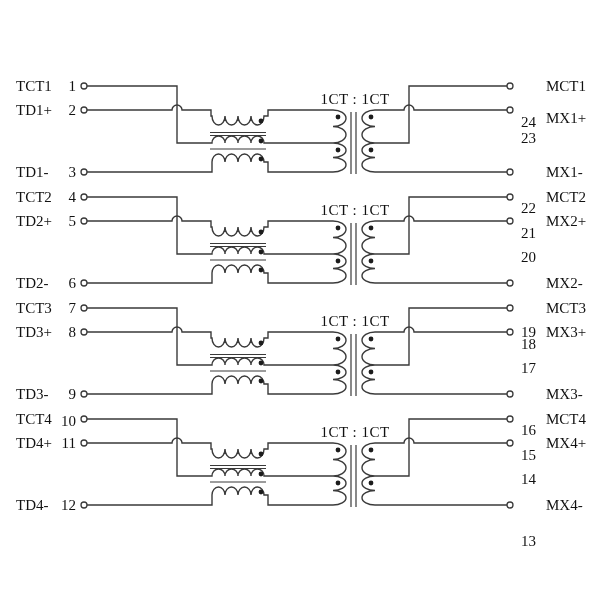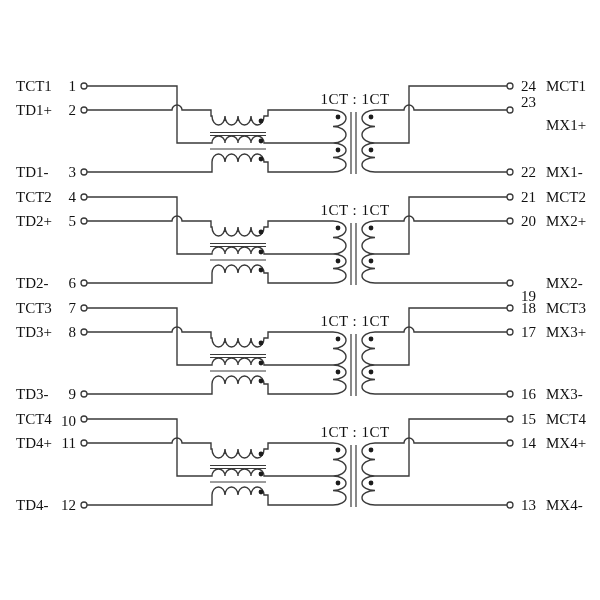--- a/index.html
+++ b/index.html
@@ -14,21 +14,21 @@
   .lbl{
     position:absolute;
     font-size:15px;
     line-height:18px;
     height:18px;
     color:#111111;
     white-space:nowrap;
   }
   .lname{left:16px;width:46px;text-align:left;}
   .lnum{left:48px;width:28px;text-align:right;}
-  .rnum{left:521px;width:22px;text-align:left;}
+  .rnum{left:521px;width:22px;text-align:left;margin-top:36px;}
   .rname{left:546px;width:54px;text-align:left;}
   .ratio{left:310px;width:90px;text-align:center;letter-spacing:0.5px;}
 </style>
 </head>
 <body>
 
 <div id="canvas">
 
   <svg id="schematic" width="600" height="600" viewBox="0 0 600 600">
       <g>
@@ -148,21 +148,21 @@
   <span class="lbl lname" style="top:77px">TCT1</span>
   <span class="lbl lnum" style="top:77px">1</span>
   <span class="lbl lname" style="top:101px">TD1+</span>
   <span class="lbl lnum" style="top:101px">2</span>
   <span class="lbl lname" style="top:163px">TD1-</span>
   <span class="lbl lnum" style="top:163px">3</span>
   <span class="lbl ratio" style="top:90px">1CT : 1CT</span>
   <span class="lbl rnum" style="top:77px">24</span>
   <span class="lbl rname" style="top:77px">MCT1</span>
   <span class="lbl rnum" style="top:93px">23</span>
-  <span class="lbl rname" style="top:116px">MX1+</span>
+  <span class="lbl rname" style="top:109px">MX1+</span>
   <span class="lbl rnum" style="top:163px">22</span>
   <span class="lbl rname" style="top:163px">MX1-</span>
 
   <span class="lbl lname" style="top:188px">TCT2</span>
   <span class="lbl lnum" style="top:188px">4</span>
   <span class="lbl lname" style="top:212px">TD2+</span>
   <span class="lbl lnum" style="top:212px">5</span>
   <span class="lbl lname" style="top:274px">TD2-</span>
   <span class="lbl lnum" style="top:274px">6</span>
   <span class="lbl ratio" style="top:201px">1CT : 1CT</span>

